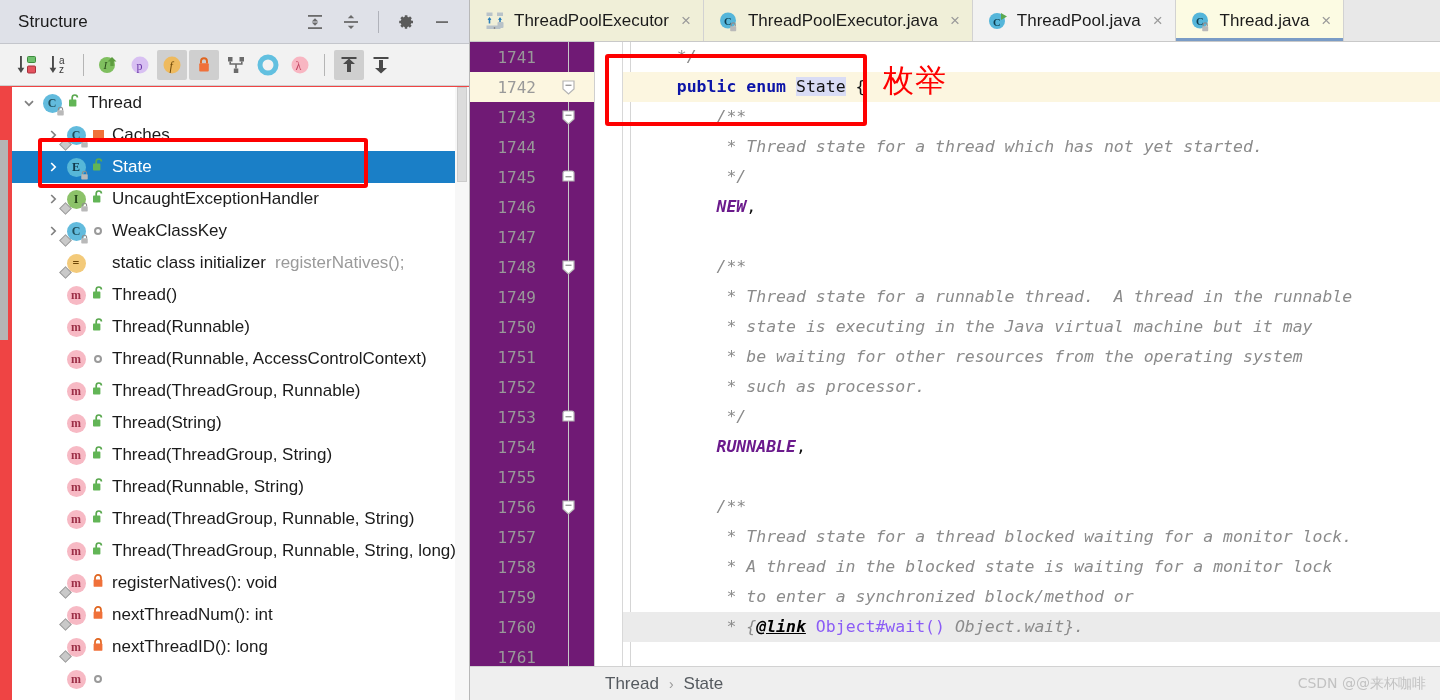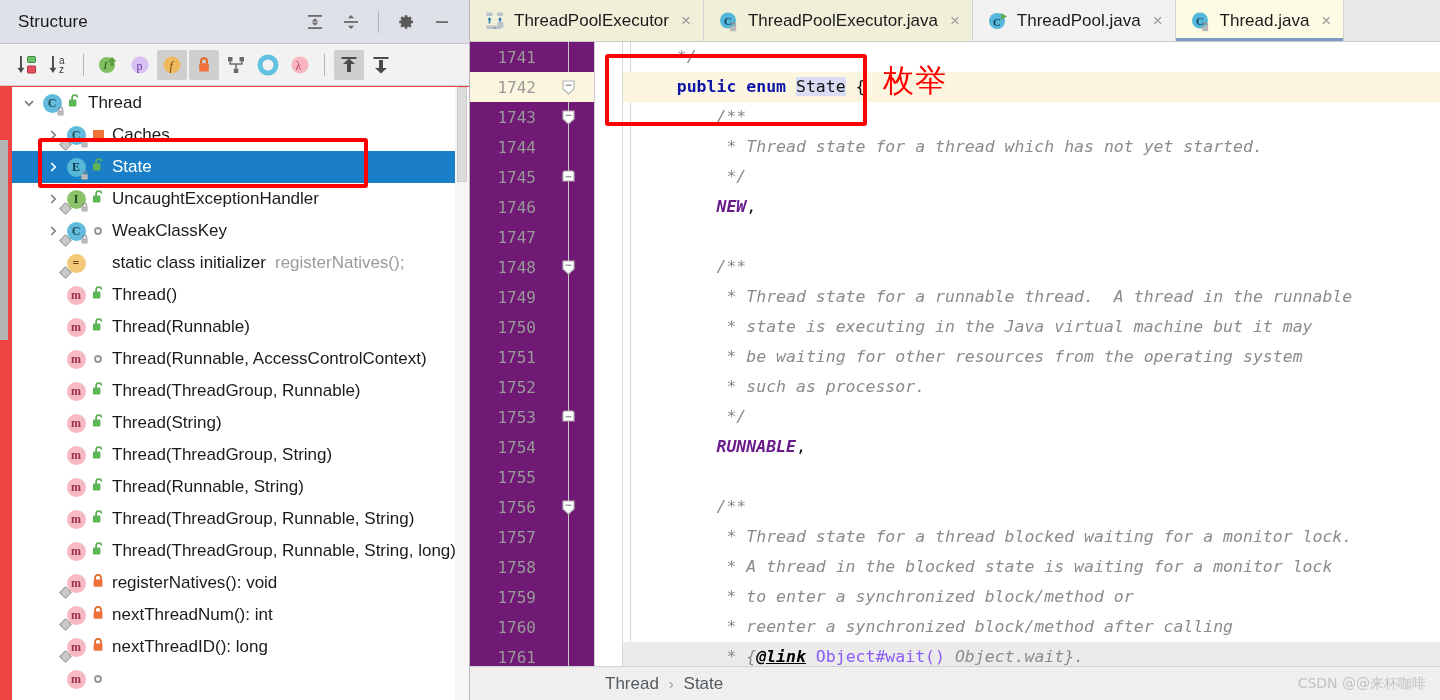--- a/index.html
+++ b/index.html
@@ -796,21 +796,20 @@
           <div class="cline"><span class="cmt">         * state is executing in the Java virtual machine but it may</span></div>
           <div class="cline"><span class="cmt">         * be waiting for other resources from the operating system</span></div>
           <div class="cline"><span class="cmt">         * such as processor.</span></div>
           <div class="cline"><span class="cmt">         */</span></div>
           <div class="cline"><span class="econst">        RUNNABLE</span><span class="punc">,</span></div>
           <div class="cline"><span class="punc"></span></div>
           <div class="cline"><span class="cmt">        /**</span></div>
           <div class="cline"><span class="cmt">         * Thread state for a thread blocked waiting for a monitor lock.</span></div>
           <div class="cline"><span class="cmt">         * A thread in the blocked state is waiting for a monitor lock</span></div>
           <div class="cline"><span class="cmt">         * to enter a synchronized block/method or</span></div>
-          <div class="cline"><span class="cmt">         * reenter a synchronized block/method after calling</span></div>
           <div class="cline lastsel"><span class="cmt">         * {</span><span class="jdoclink">@link</span><span class="jdoccode"> Object#wait() </span><span class="cmt">Object.wait}.</span></div>
         </div>
 
       <div id="code-redbox"></div>
       <div id="code-annotation">枚举</div>
     </div>
 
     <div id="statusbar">
       <div id="breadcrumb">
           <span>Thread</span>

